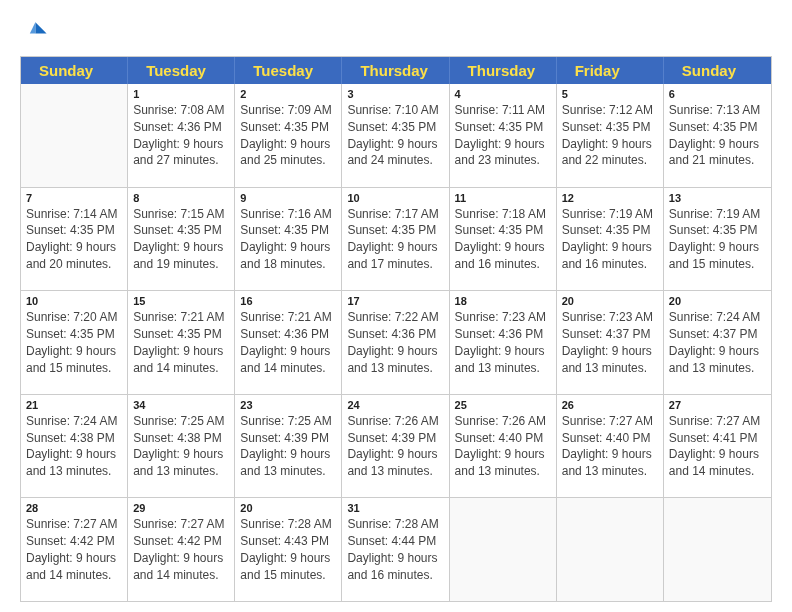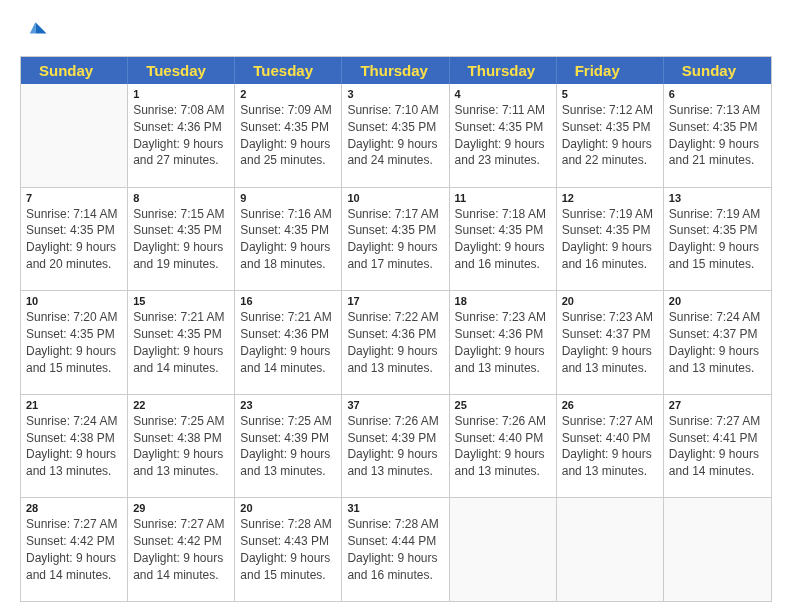--- a/index.html
+++ b/index.html
@@ -224,29 +224,29 @@
             <div class="day-num">20</div>
             <div class="day-info">Sunrise: 7:24 AM<br>Sunset: 4:37 PM<br>Daylight: 9 hours and 13 minutes.</div>
           </div>
         </div>
         <div class="cal-row">
           <div class="cal-cell">
             <div class="day-num">21</div>
             <div class="day-info">Sunrise: 7:24 AM<br>Sunset: 4:38 PM<br>Daylight: 9 hours and 13 minutes.</div>
           </div>
           <div class="cal-cell">
-            <div class="day-num">22</div>
+            <div class="day-num">34</div>
             <div class="day-info">Sunrise: 7:25 AM<br>Sunset: 4:38 PM<br>Daylight: 9 hours and 13 minutes.</div>
           </div>
           <div class="cal-cell">
             <div class="day-num">23</div>
             <div class="day-info">Sunrise: 7:25 AM<br>Sunset: 4:39 PM<br>Daylight: 9 hours and 13 minutes.</div>
           </div>
           <div class="cal-cell">
-            <div class="day-num">37</div>
+            <div class="day-num">24</div>
             <div class="day-info">Sunrise: 7:26 AM<br>Sunset: 4:39 PM<br>Daylight: 9 hours and 13 minutes.</div>
           </div>
           <div class="cal-cell">
             <div class="day-num">25</div>
             <div class="day-info">Sunrise: 7:26 AM<br>Sunset: 4:40 PM<br>Daylight: 9 hours and 13 minutes.</div>
           </div>
           <div class="cal-cell">
             <div class="day-num">26</div>
             <div class="day-info">Sunrise: 7:27 AM<br>Sunset: 4:40 PM<br>Daylight: 9 hours and 13 minutes.</div>
           </div>

